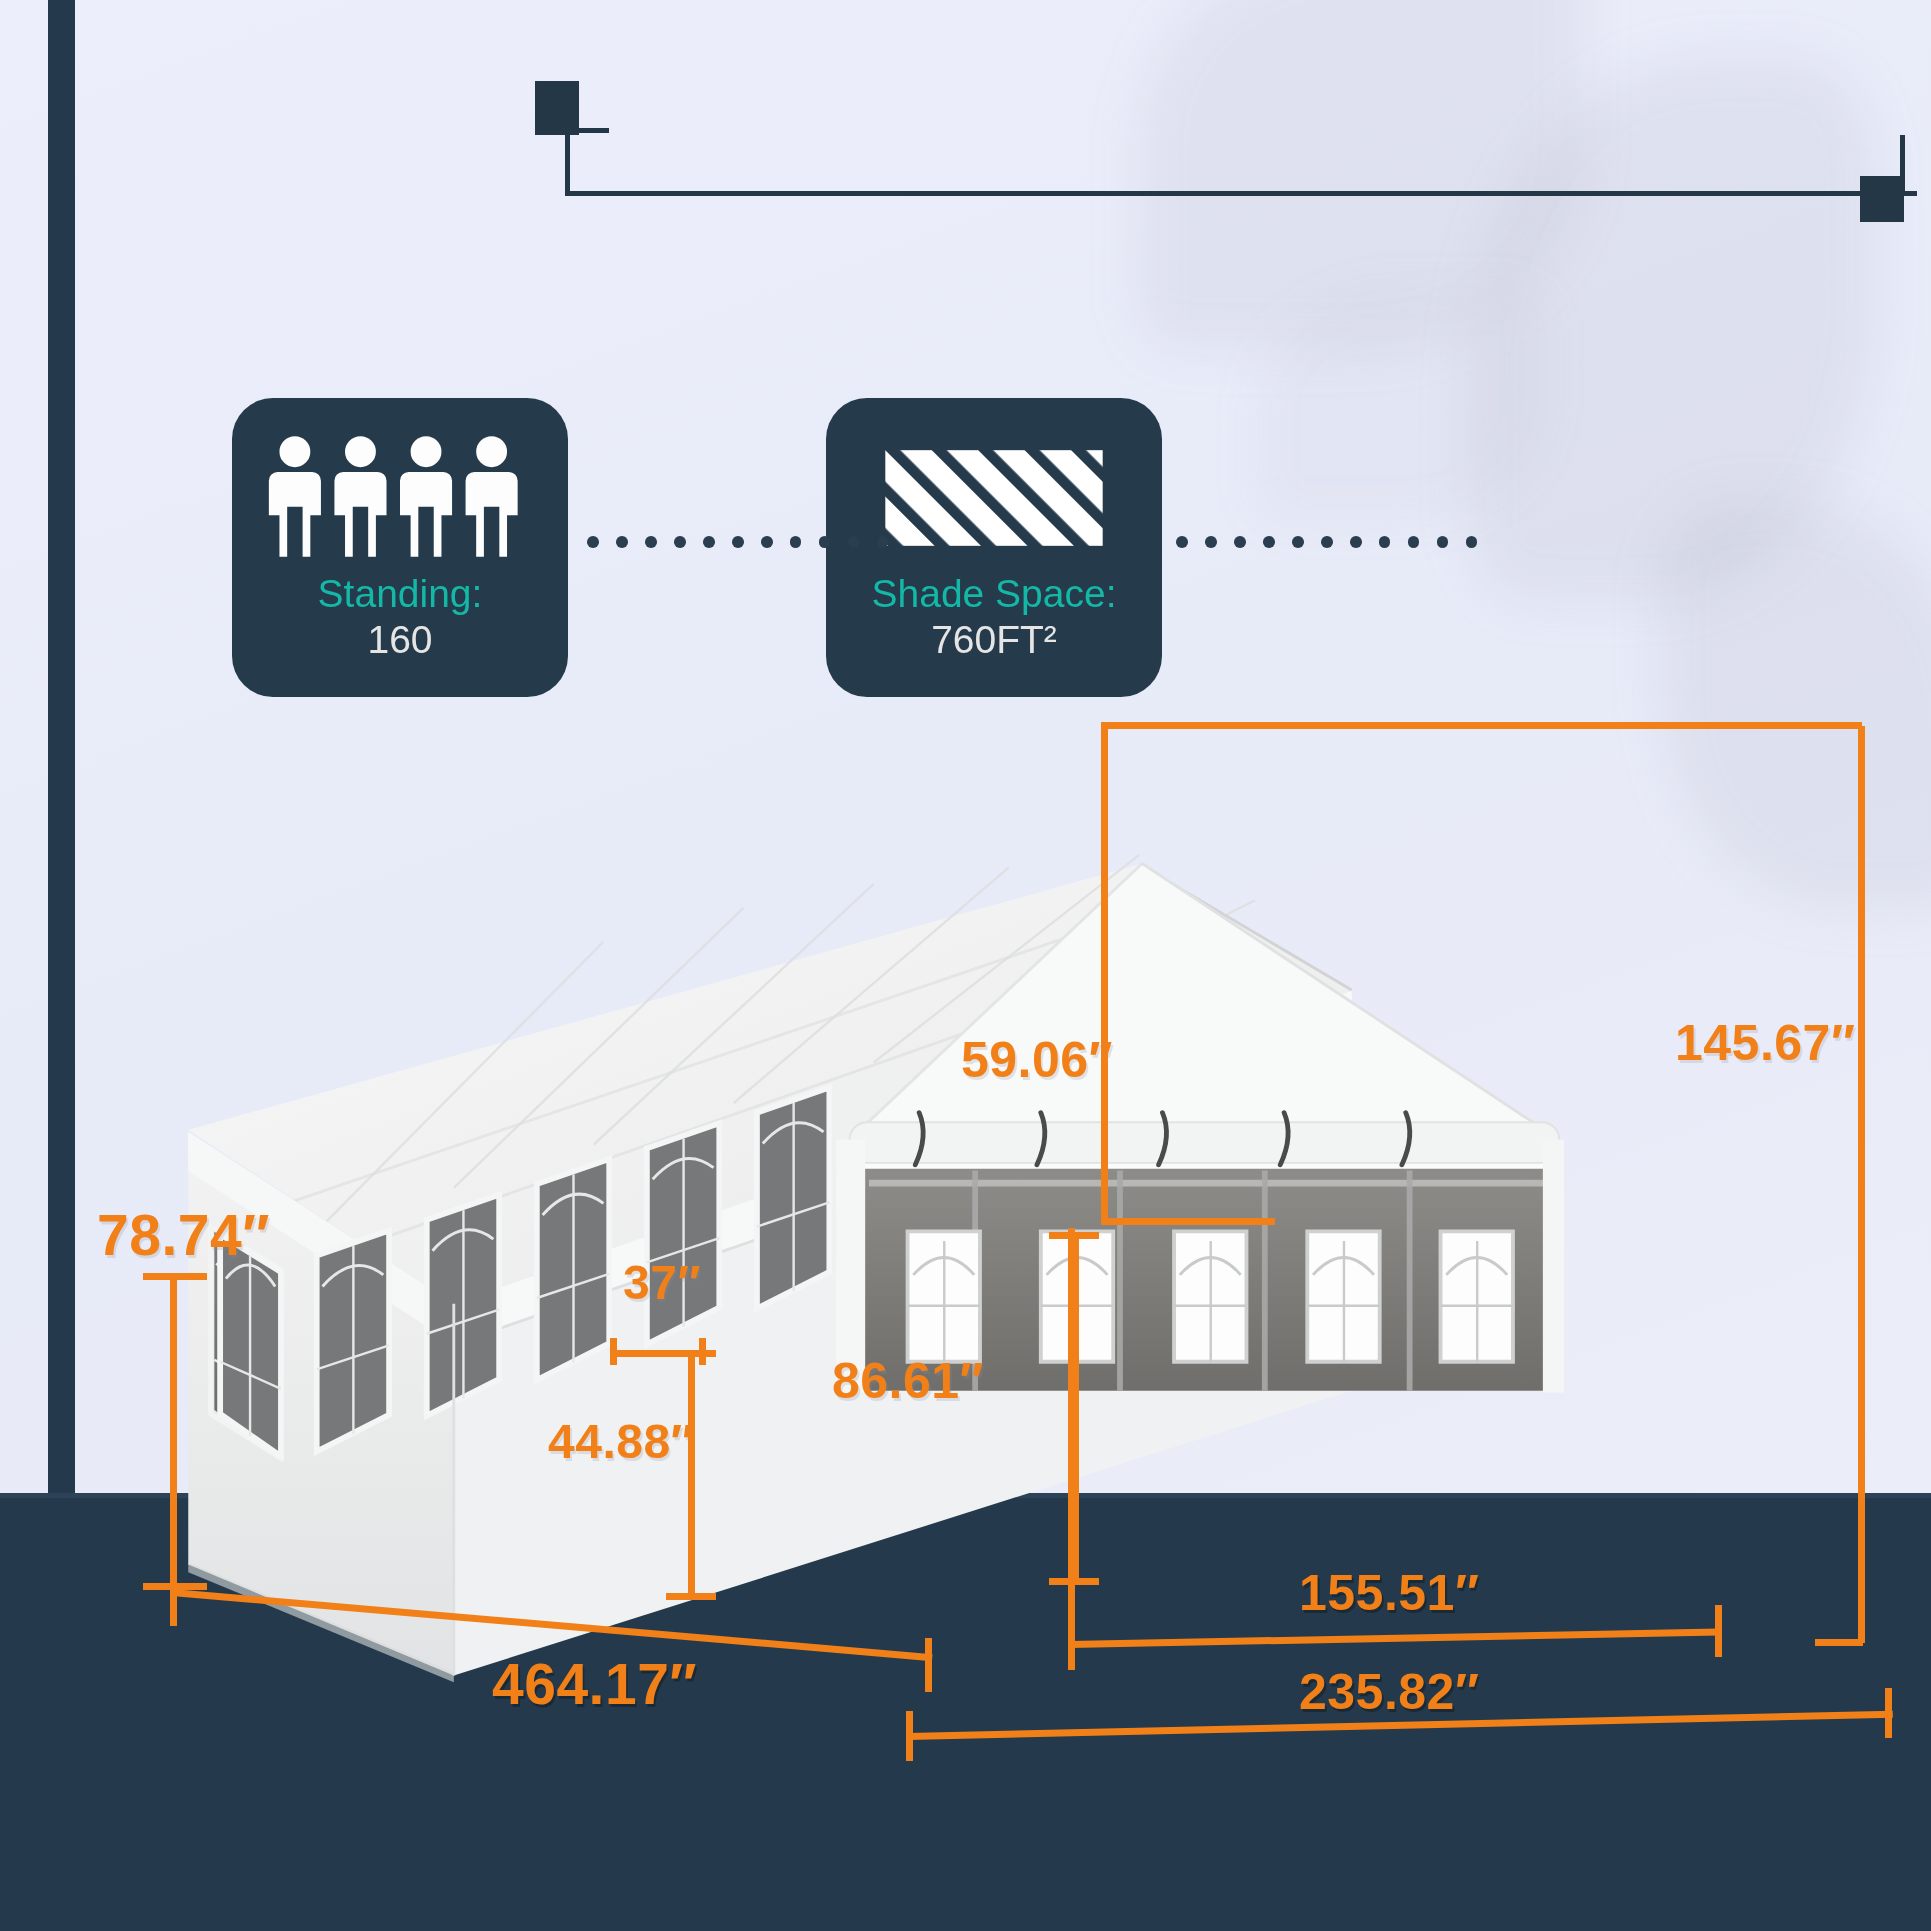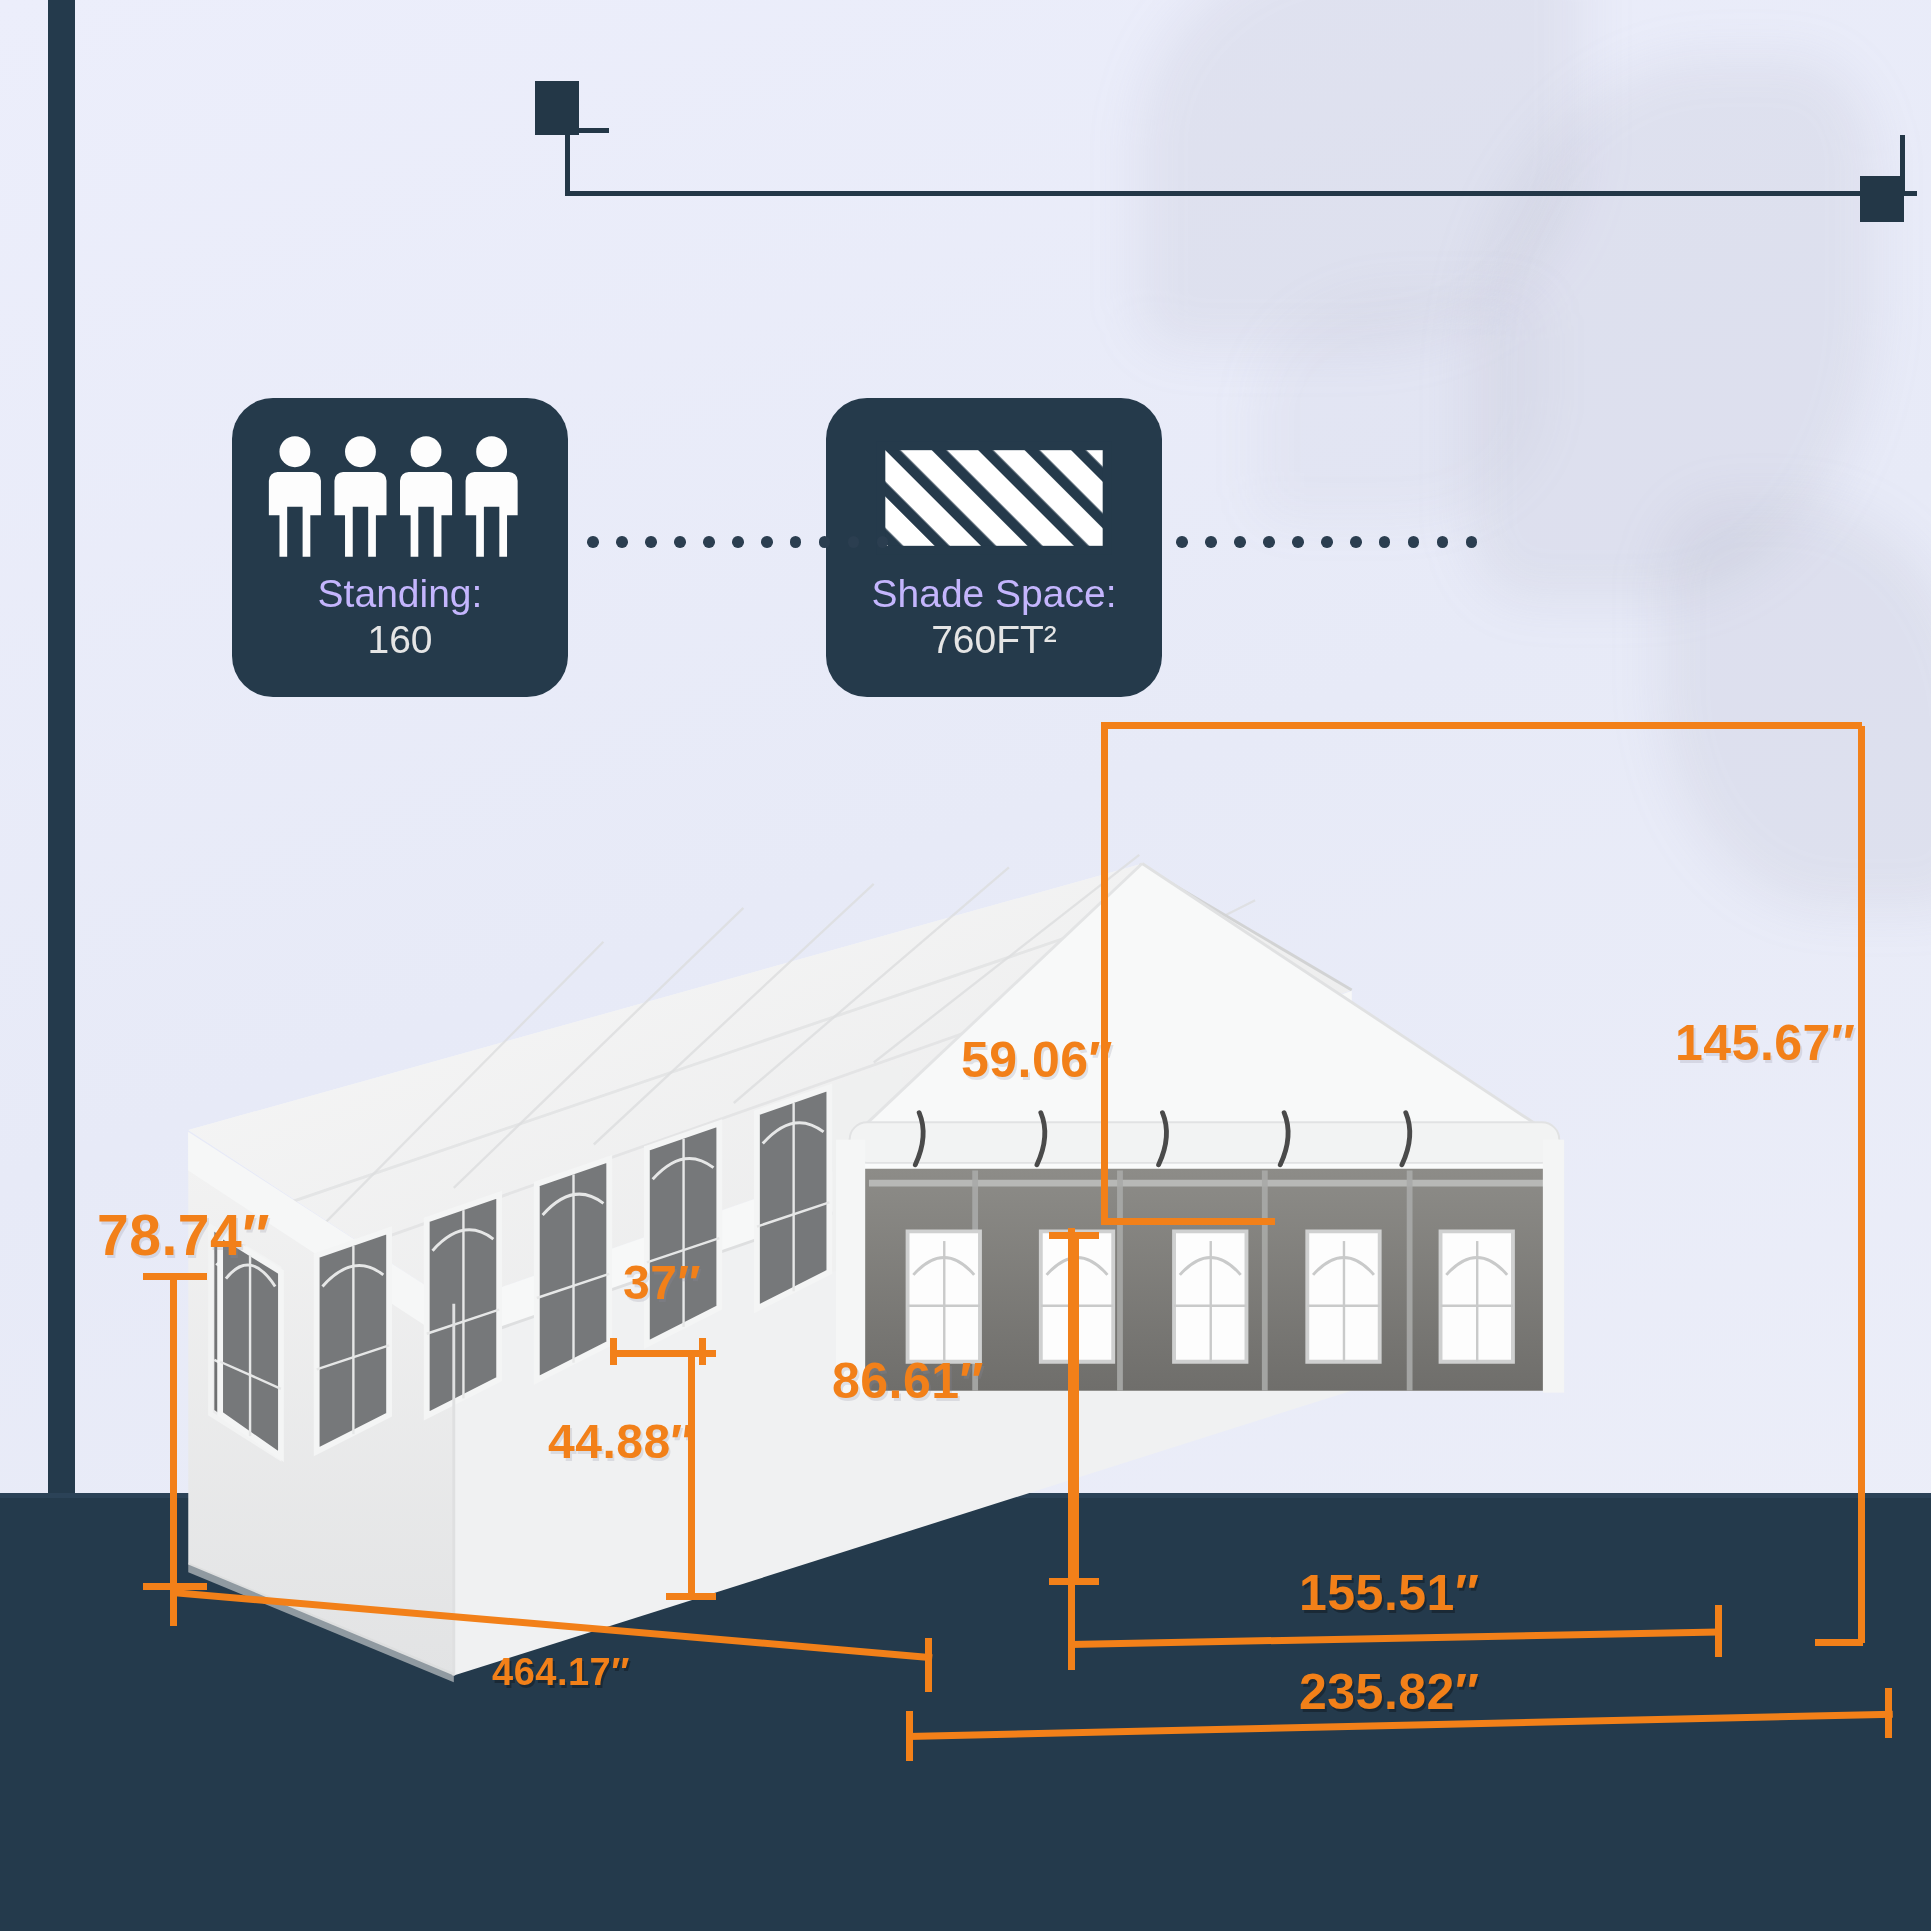--- a/index.html
+++ b/index.html
@@ -50,21 +50,21 @@
     position:absolute; width:336px; height:299px;
     background:#253a4b; border-radius:41px;
     display:flex; flex-direction:column; align-items:center;
     padding-top:35px;
   }
   .badge-1 { left:232px; }
   .badge-2 { left:826px; }
   .badge-3 { left:1390px; }
   .badge-icon { height:130px; display:flex; align-items:center; justify-content:center; }
   .badge-label {
-    color:#c4b5fd; font-size:39px; line-height:1.18; text-align:center;
+    color:#14b8a6; font-size:39px; line-height:1.18; text-align:center;
     margin-top:7.7px; font-weight:400;
   }
   .badge-value { color:#e5e5e5; font-size:39px; text-align:center; line-height:1.18; }
 
   .dots { position:absolute; height:11.6px; display:flex; align-items:center; gap:17.4px; }
   .dots i { width:11.6px; height:11.6px; border-radius:50%; background:#2b3e50; display:block; }
   .dots-1 { left:587px; top:536px; }
   .dots-2 { left:1176px; top:536px; }
 
   
@@ -417,21 +417,21 @@
   <div class="dim ondark" style="left:1299px;top:1564px;font-size:50px;">155.51″</div>
   <div class="oline h" style="left:1070px;top:1641px;width:649px;transform:rotate(-1.1deg);transform-origin:left center;"></div>
   <div class="oline v" style="left:1068px;top:1618px;height:52px;"></div>
   <div class="oline v" style="left:1715px;top:1605px;height:52px;"></div>
 
   <div class="dim ondark" style="left:1299px;top:1663px;font-size:50px;">235.82″</div>
   <div class="oline h" style="left:908px;top:1733px;width:985px;transform:rotate(-1.3deg);transform-origin:left center;"></div>
   <div class="oline v" style="left:906px;top:1711px;height:50px;"></div>
   <div class="oline v" style="left:1885px;top:1688px;height:50px;"></div>
 
-  <div class="dim ondark" style="left:492px;top:1651px;font-size:38px;">464.17″</div>
+  <div class="dim ondark" style="left:492px;top:1651px;font-size:57px;">464.17″</div>
   <div class="oline h" style="left:172px;top:1589px;width:763px;transform:rotate(4.9deg);transform-origin:left center;"></div>
   <div class="oline v" style="left:170px;top:1572px;height:54px;"></div>
   <div class="oline v" style="left:925px;top:1638px;height:54px;"></div>
 
   <div class="oline v" style="left:1068px;top:1228px;height:398px;"></div>
 
 </div>
 
 
 </body></html>

